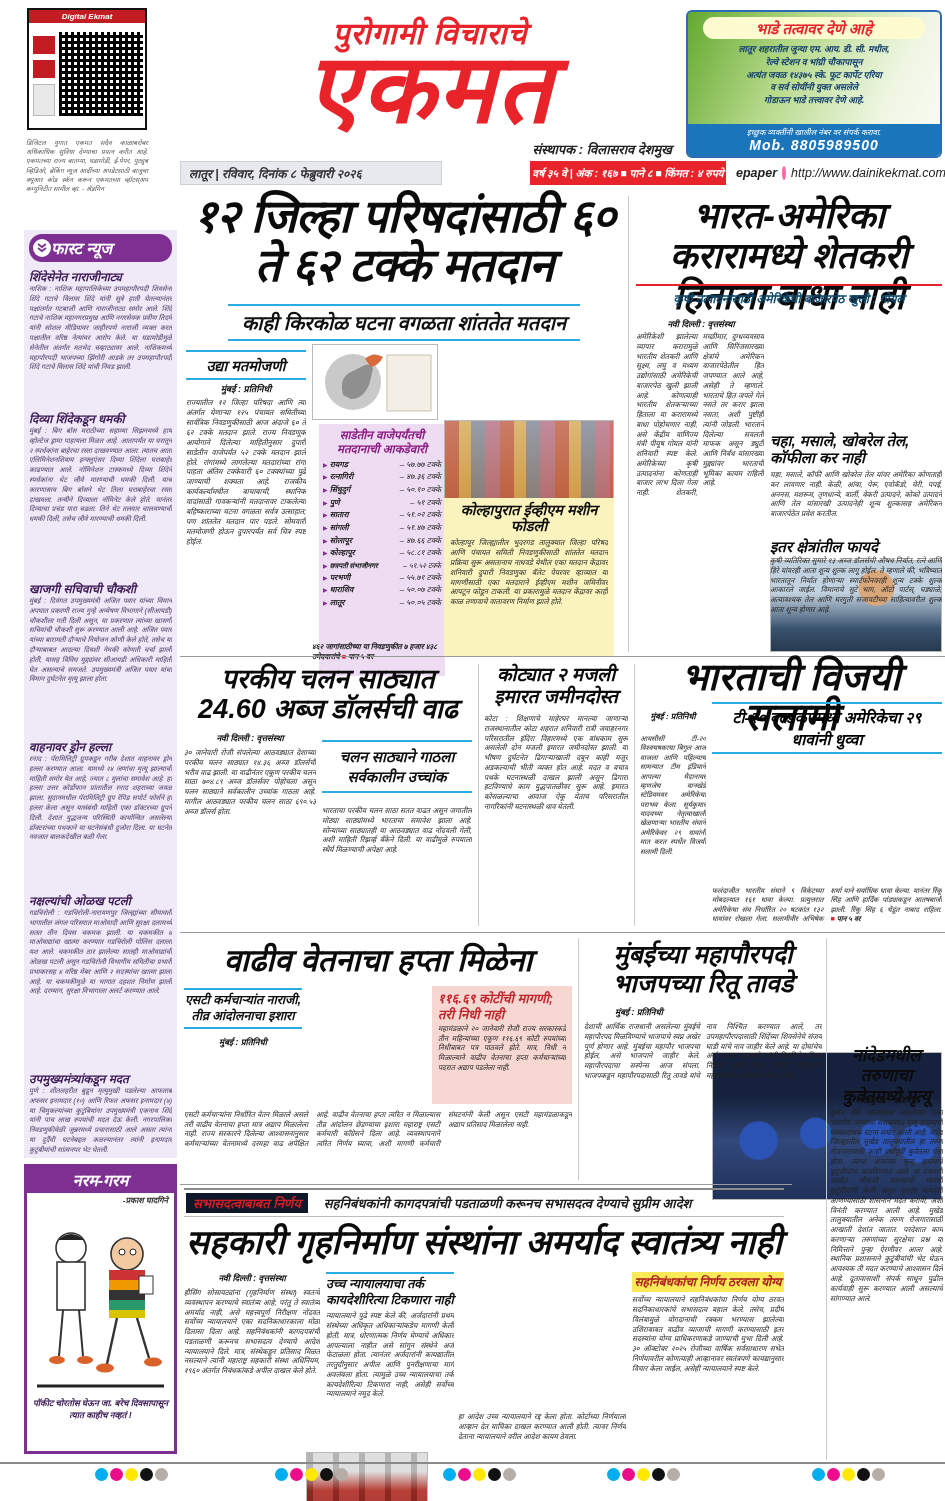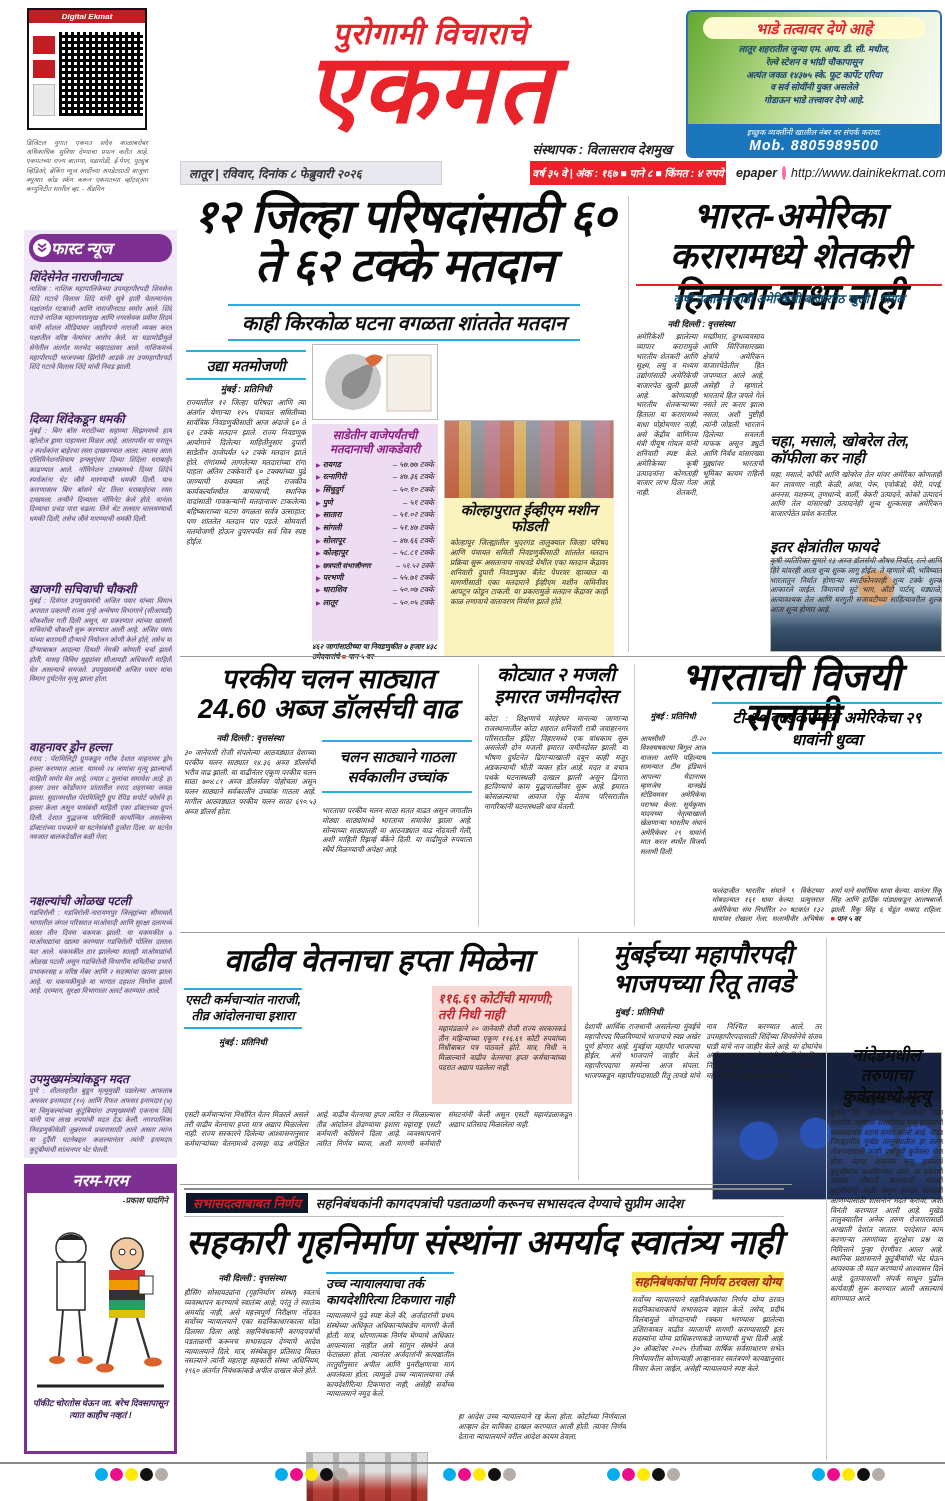--- a/index.html
+++ b/index.html
@@ -67,21 +67,21 @@
   
   .sec-hl-27 { font-size:27px; line-height:1.12; text-align:center; }
   .sec-hl-19 { font-size:19px; line-height:1.18; text-align:center; }
   .sec-hl-38 { font-size:38px; line-height:1.05; text-align:center; }
   .cyanbar { border-top:2px solid #2aabe2; border-bottom:2px solid #2aabe2; font-size:15.5px; font-weight:800; text-align:center; padding:2px 0; }
   .insetbox { border-top:2px solid #2aabe2; border-bottom:2px solid #2aabe2; font-size:15px; font-weight:800; text-align:center; line-height:1.3; padding:5px 2px; color:#111; }
   .redbox { background:#f6d7d2; padding:5px 6px; }
   .redbox-title { color:#c0282e; font-weight:800; font-size:13px; line-height:1.2; margin-bottom:2px; }
   .kicker-strip { border-top:2px solid #8a8a8a; border-bottom:1px solid #bbb; display:flex; align-items:center; gap:8px; padding:3px 2px; }
   .kicker-label { background:#0f172a; color:#d01f26; font-weight:800; font-size:13px; padding:1px 7px; }
-  .kicker-text { font-weight:800; font-size:13px; color:#1d1d1d; }
+  .kicker-text { font-weight:800; font-size:13px; color:#1d1d1d;margin-left:8px; }
   .ylwbar { background:#fbea57; color:#b02020; font-weight:800; font-size:12px; text-align:center; padding:3px 2px; line-height:1.2; }
   .boxb-title { font-size:12.5px; font-weight:800; color:#111; line-height:1.25; border-top:2px solid #2aabe2; padding-top:3px; }
   .dots { position:absolute; display:flex; gap:2px; }
   .dot { width:13px; height:13px; border-radius:50%; }
 </style>
 </head>
 <body>
 
 <div class="page">
 
@@ -201,21 +201,21 @@
 
   <div class="abs photo" style="left:312px;top:344px;width:126px;height:76px;background:#fff;">
     <svg width="124" height="74" viewBox="0 0 124 74">
       <circle cx="40" cy="37" r="28" fill="#c9c9c9"></circle>
       <path d="M30 50 Q26 34 36 28 L52 20 Q58 18 60 24 L56 40 Q50 54 38 54 Z" fill="#8f8f8f"></path>
       <path d="M52 14 Q60 6 70 12 Q66 20 58 22 Z" fill="#d96a3a"></path>
       <rect x="74" y="10" width="44" height="56" fill="#f3efe7" stroke="#c9c2b2"></rect>
     </svg>
   </div>
 
-  <div class="abs stats" style="left:312px;top:424px;width:126px;height:217px;">
+  <div class="abs stats" style="left:319px;top:424px;width:126px;height:252px;">
     <div class="stats-title">साडेतीन वाजेपर्यंतची मतदानाची आकडेवारी</div>
     <div class="srow">
         <span class="arr">▶</span>
         <span class="sd">रायगड</span>
         <span class="sv">५७.७७ टक्के</span>
       </div>
     <div class="srow">
         <span class="arr">▶</span>
         <span class="sd">रत्नागिरी</span>
         <span class="sv">४७.३६ टक्के</span>

